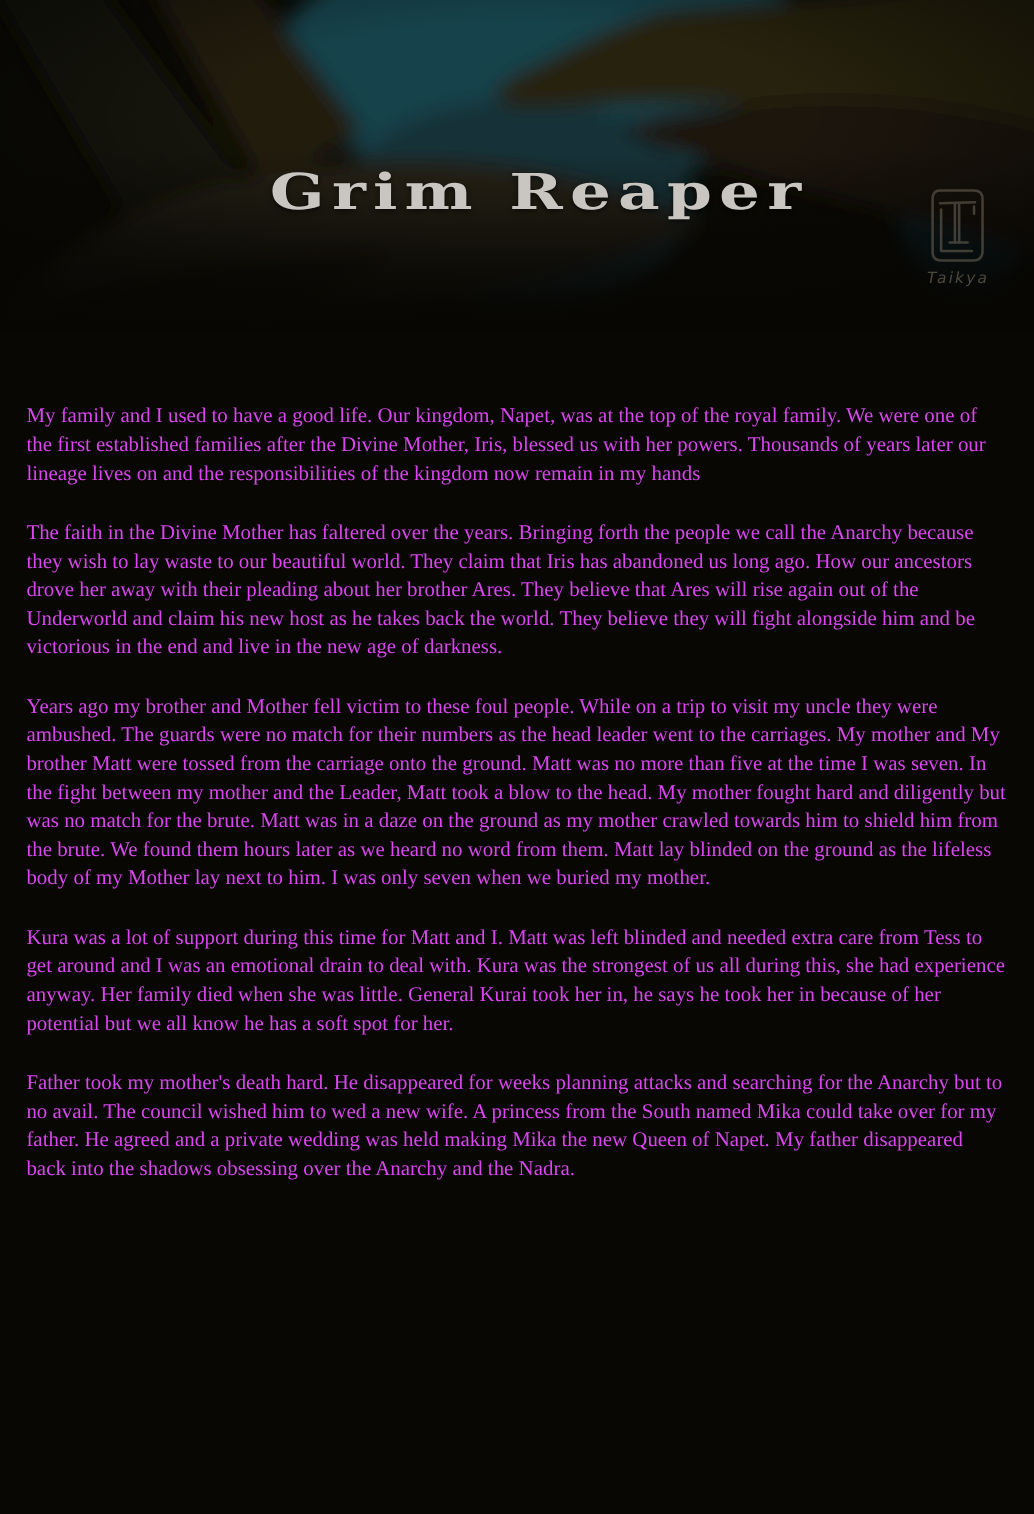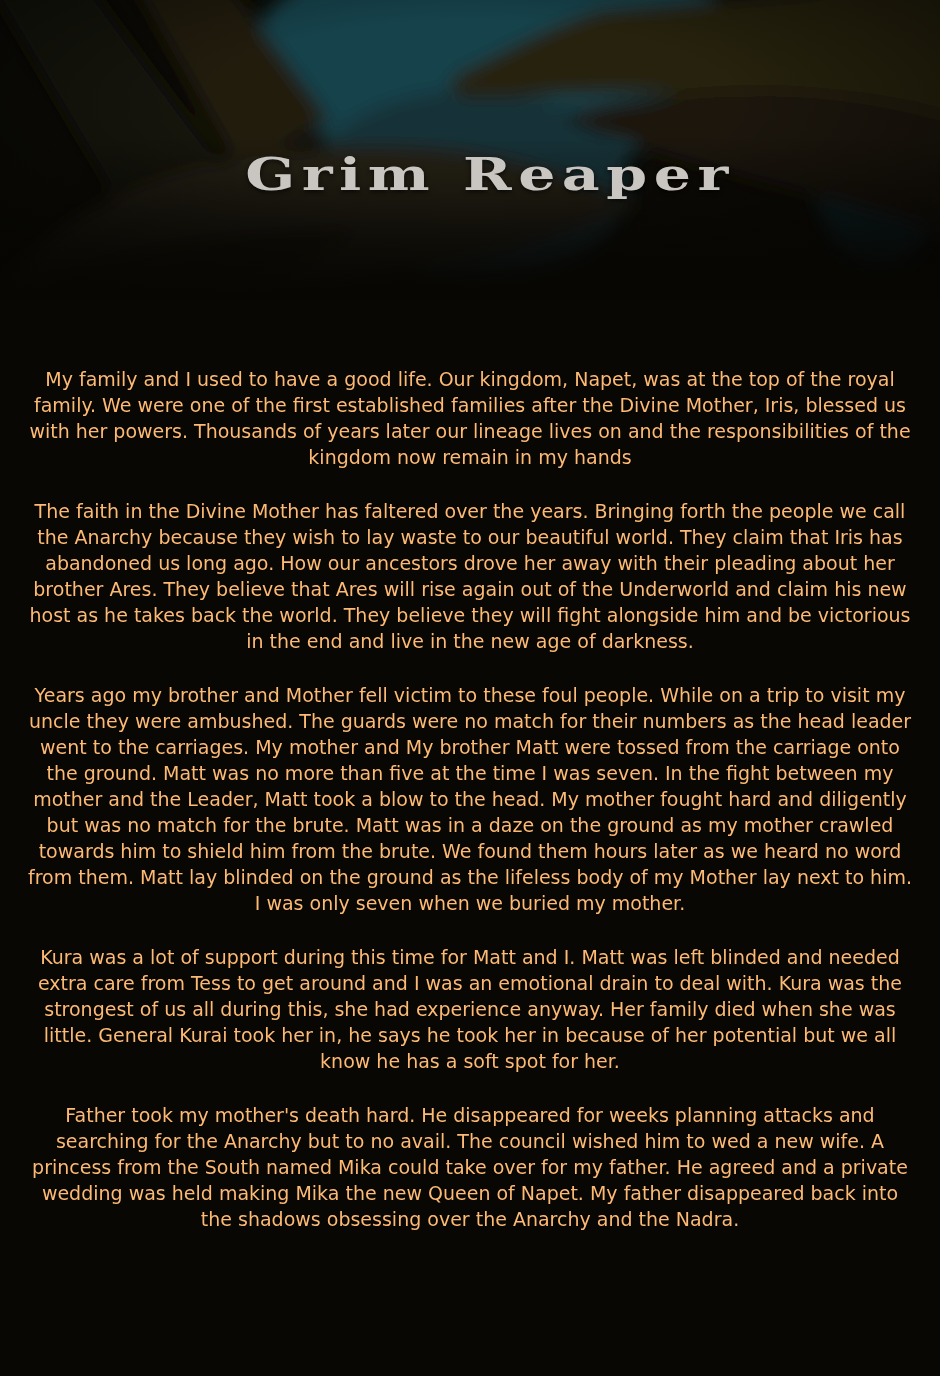--- a/index.html
+++ b/index.html
@@ -27,22 +27,22 @@
   .logo { position: absolute; top: 168px; right: 14px; width: 110px; text-align: center; }
   .logo svg { display: block; margin: 0 auto; }
   .logo-sig {
     margin-top: 1px; font-size: 14px; font-style: italic;
     color: #5a5348; letter-spacing: 2px; opacity: 0.85;
   }
 
   
   .story {
     width: 892px; margin: 0 auto; padding-top: 66px;
-    color: #fdba74; font-size: 19px; line-height: 26px;
-    text-align: center;
+    color: #d946ef; font-size: 19px; line-height: 26px;
+    font-family: Liberation Serif, serif;
   }
   .story p { margin: 0 0 28px; }
   .story p.extra-gap { margin-top: 17px; }
 
   
   .footer { margin-top: 32px; }
   .begin-link {
     display: block; text-align: center;
     font-family: "DejaVu Serif", serif; font-weight: bold;
     font-size: 44px; line-height: 52px; letter-spacing: 6px;
@@ -82,20 +82,32 @@
         <path d="M960,120 C800,70 640,95 560,115 C640,160 820,190 960,240 Z" fill="#1b170b"></path>
         <path d="M-20,320 C40,210 170,160 320,148 C450,140 540,160 640,205 C520,260 330,300 -20,320 Z" fill="#262112"></path>
         <path d="M-20,320 C60,260 200,230 360,230 C300,280 160,310 -20,330 Z" fill="#17130a"></path>
       </g>
       <rect width="940" height="300" fill="url(#vig)"></rect>
       <rect width="940" height="300" fill="url(#fade)"></rect>
     </svg>
 
     <h1 class="title">Grim Reaper</h1>
 
+    <div class="logo">
+      <svg width="56" height="76" viewBox="0 0 58 78" fill="none" stroke="#6e675a" stroke-width="2.4" stroke-linecap="round" stroke-linejoin="round" opacity="0.55" aria-hidden="true">
+        <path d="M12,5 H44 Q52,5 52,13 V62 Q52,71 43,71 H13 Q5,71 5,63 V13 Q5,5 12,5 Z"></path>
+        <path d="M12,17 L45,16"></path>
+        <path d="M26,17 V54"></path>
+        <path d="M30,17 V54"></path>
+        <path d="M21,54 H38"></path>
+        <path d="M13,23 V62 H42"></path>
+        <path d="M44,20 V27"></path>
+      </svg>
+      <div class="logo-sig">Taikya</div>
+    </div>
   </header>
 
   <main class="story">
     <p>My family and I used to have a good life. Our kingdom, Napet, was at the top of the royal family. We were one of the first established families after the Divine Mother, Iris, blessed us with her powers. Thousands of years later our lineage lives on and the responsibilities of the kingdom now remain in my hands</p>
     <p>The faith in the Divine Mother has faltered over the years. Bringing forth the people we call the Anarchy because they wish to lay waste to our beautiful world. They claim that Iris has abandoned us long ago. How our ancestors drove her away with their pleading about her brother Ares. They believe that Ares will rise again out of the Underworld and claim his new host as he takes back the world. They believe they will fight alongside him and be victorious in the end and live in the new age of darkness.</p>
     <p>Years ago my brother and Mother fell victim to these foul people. While on a trip to visit my uncle they were ambushed. The guards were no match for their numbers as the head leader went to the carriages. My mother and My brother Matt were tossed from the carriage onto the ground. Matt was no more than five at the time I was seven. In the fight between my mother and the Leader, Matt took a blow to the head. My mother fought hard and diligently but was no match for the brute. Matt was in a daze on the ground as my mother crawled towards him to shield him from the brute. We found them hours later as we heard no word from them. Matt lay blinded on the ground as the lifeless body of my Mother lay next to him. I was only seven when we buried my mother.</p>
     <p class="extra-gap">Kura was a lot of support during this time for Matt and I. Matt was left blinded and needed extra care from Tess to get around and I was an emotional drain to deal with. Kura was the strongest of us all during this, she had experience anyway. Her family died when she was little. General Kurai took her in, he says he took her in because of her potential but we all know he has a soft spot for her.</p>
     <p>Father took my mother's death hard. He disappeared for weeks planning attacks and searching for the Anarchy but to no avail. The council wished him to wed a new wife. A princess from the South named Mika could take over for my father. He agreed and a private wedding was held making Mika the new Queen of Napet. My father disappeared back into the shadows obsessing over the Anarchy and the Nadra.</p>
   </main>
 

